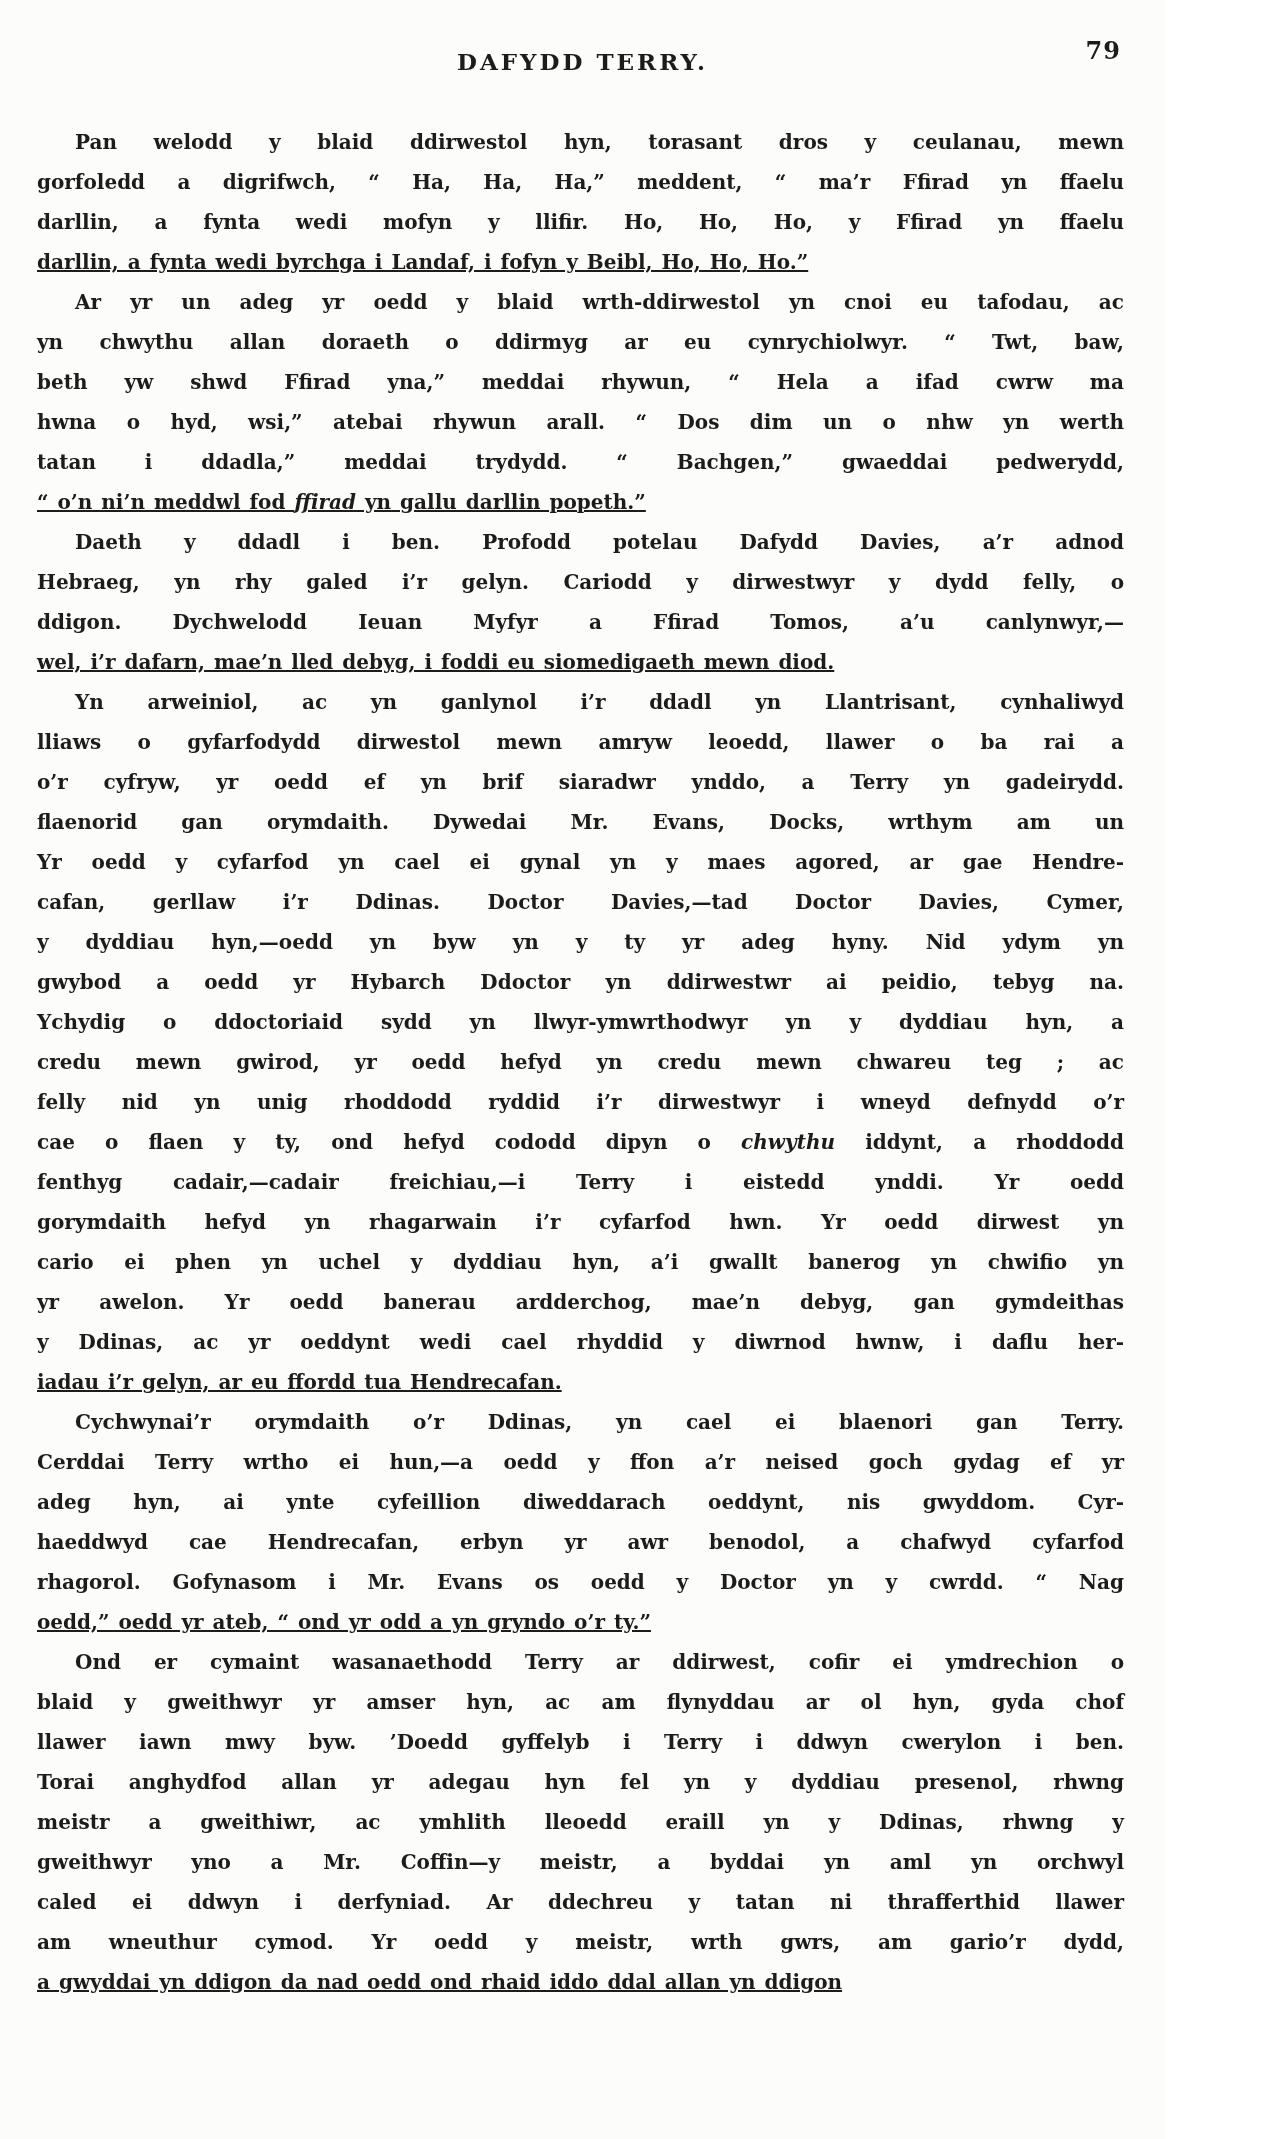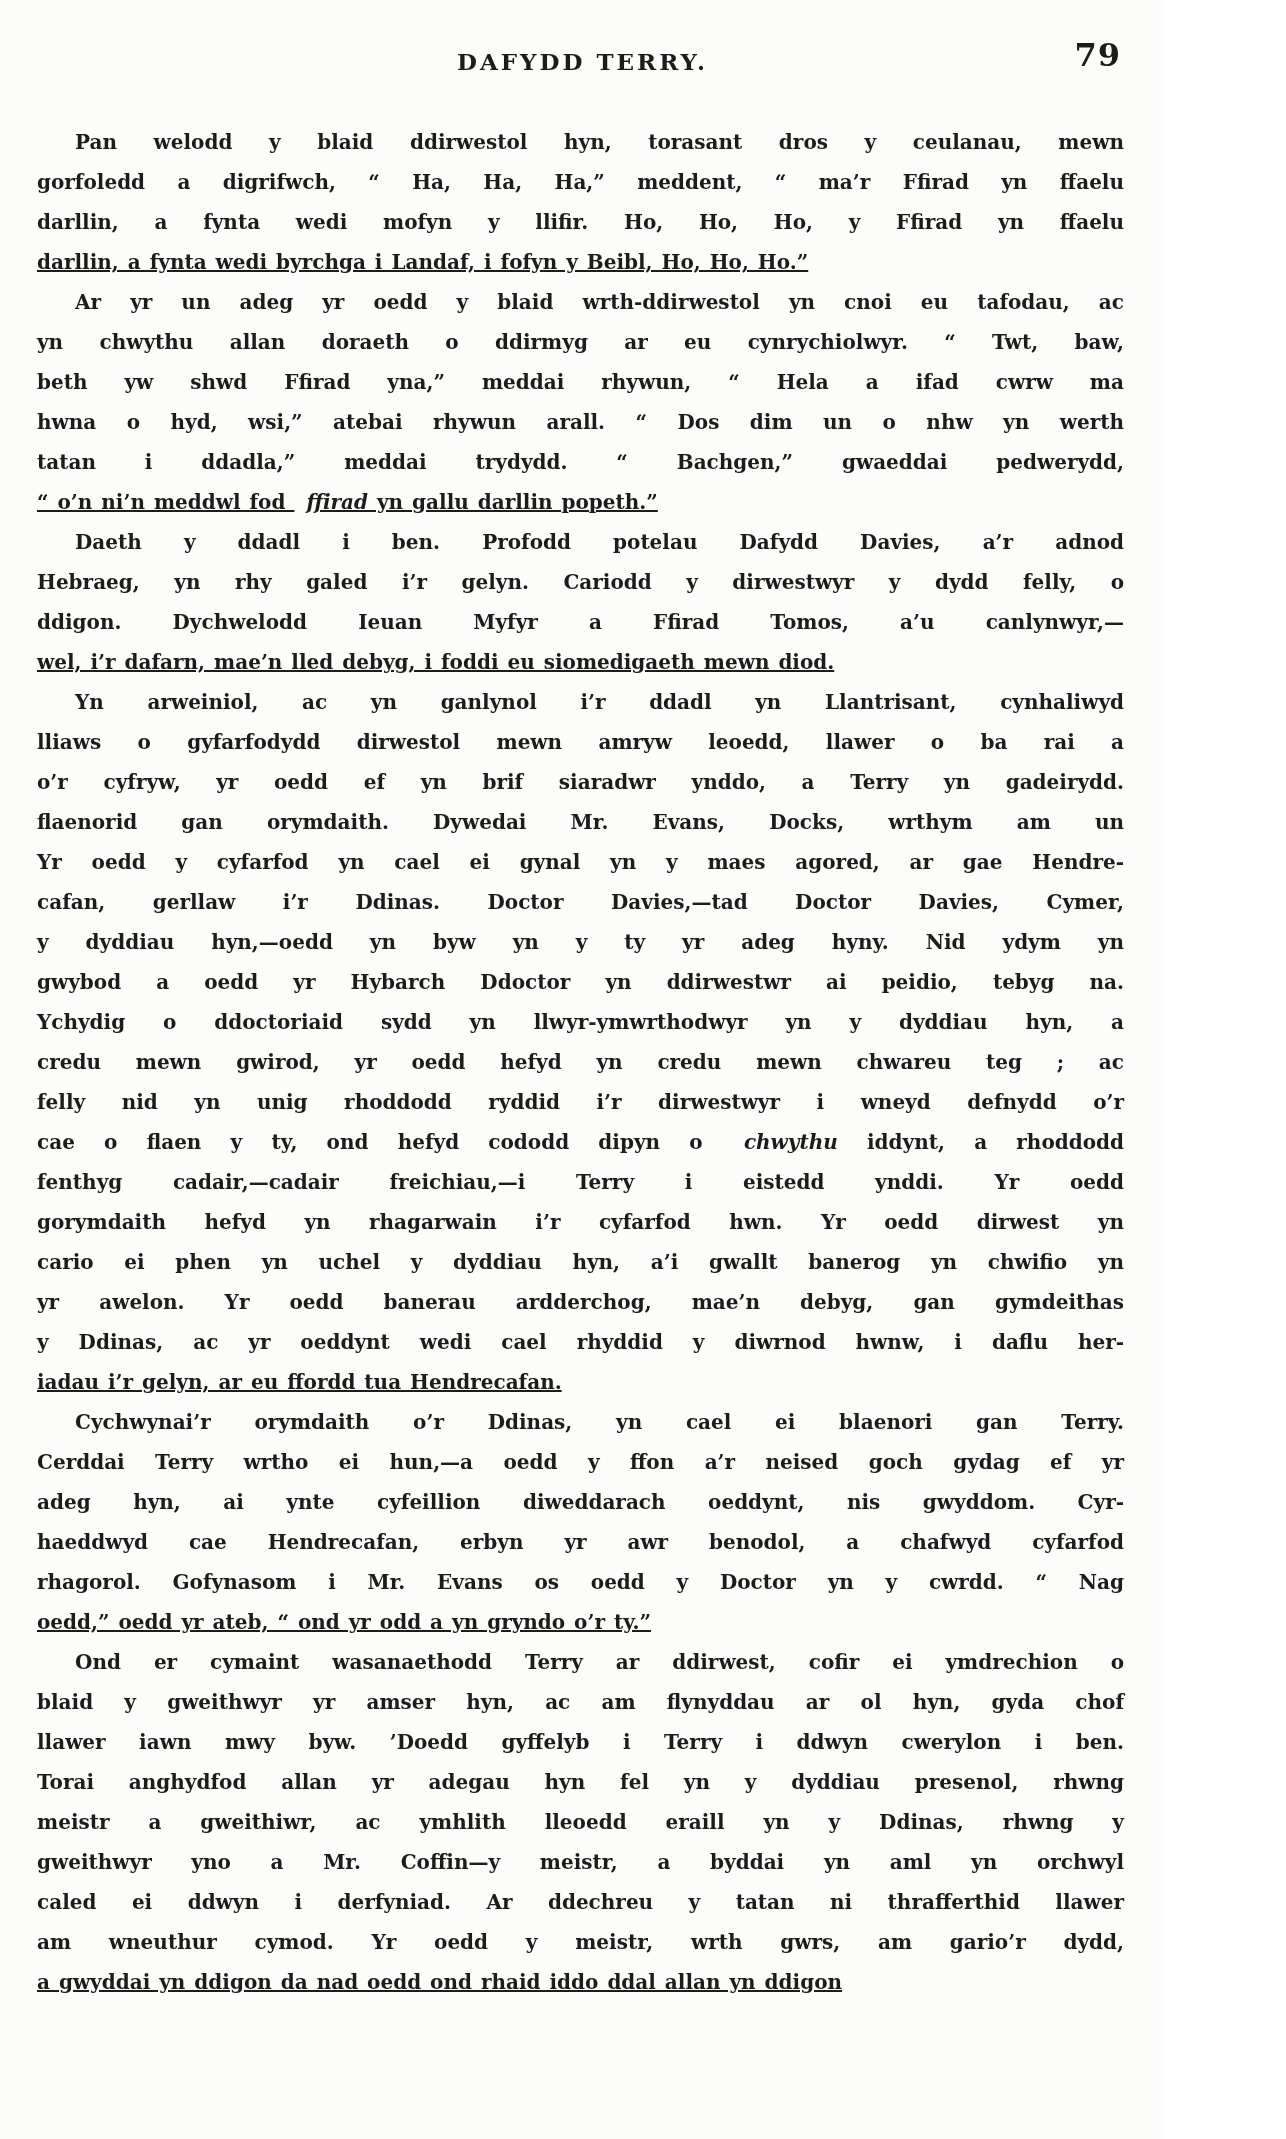--- a/index.html
+++ b/index.html
@@ -22,38 +22,38 @@
   .page-title {
     text-align: center;
     font-size: 23px;
     letter-spacing: 3px;
     line-height: 36px;
   }
   .page-number {
     position: absolute;
     right: 44px;
     top: -8px;
-    font-size: 32px;
+    font-size: 24px;
     letter-spacing: 1px;
   }
   .text-block {
     margin: 38px 41px 0 37px;
     font-size: 20px;
     line-height: 40px;
     word-spacing: 2px;
   }
   .paragraph { margin: 0; }
   .line {
     text-align: justify;
     text-align-last: justify;
     min-height: 40px;
   }
   .line.first { text-indent: 38px; }
   .line.last  { text-align-last: left; text-decoration: underline; }
-  .line i { font-style: italic; margin-left: 12px; }
+  .line i { font-style: italic; }
 </style>
 </head>
 <body>
 
 <div class="page">
   <div class="running-header">
     <div class="page-title">DAFYDD TERRY.</div>
     <div class="page-number">79</div>
   </div>
   <div class="text-block">

